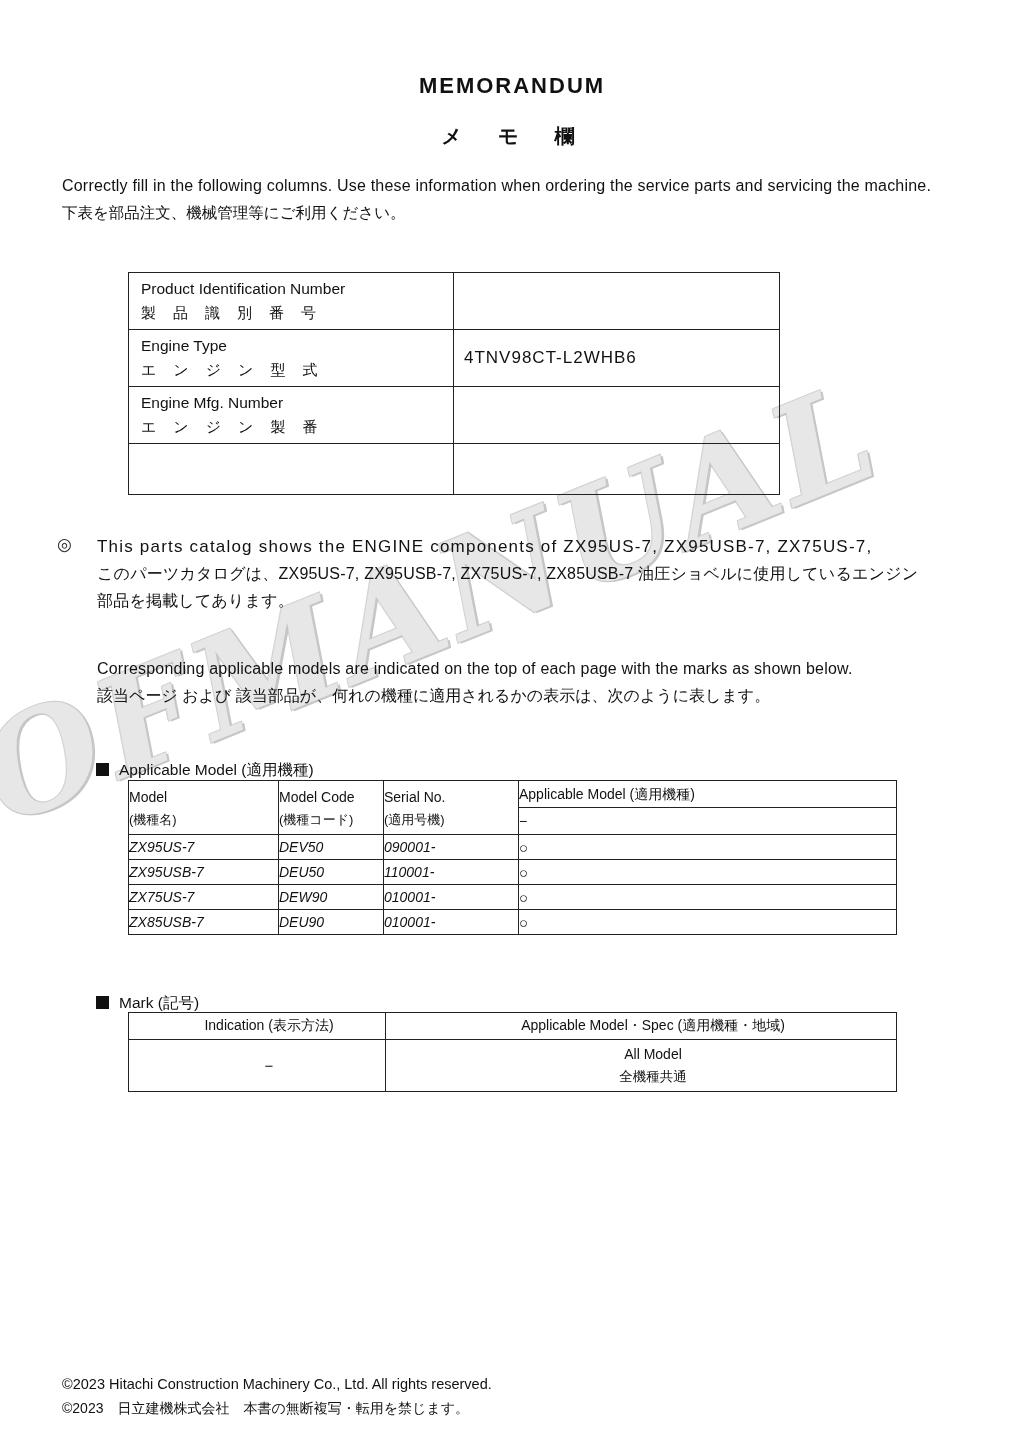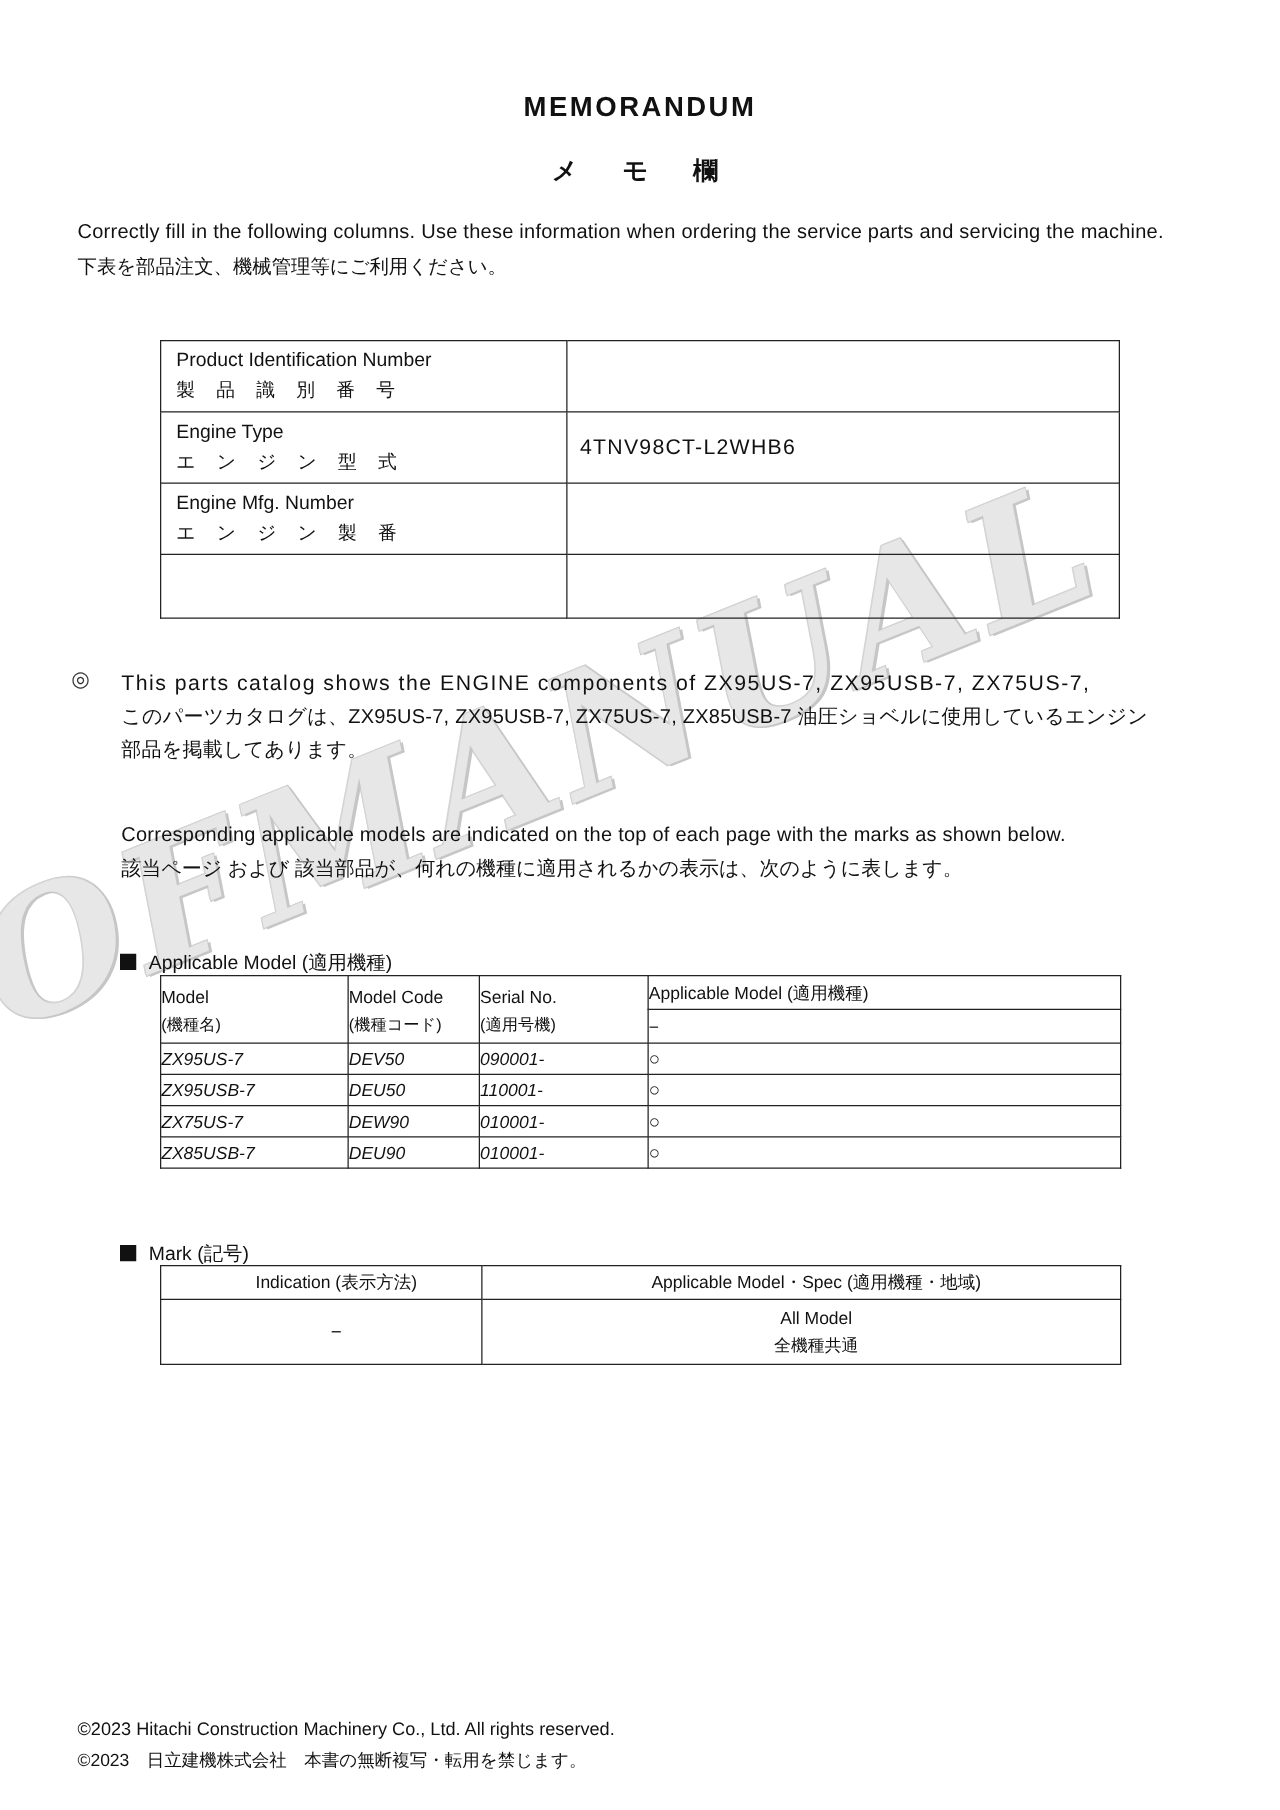--- a/index.html
+++ b/index.html
@@ -60,21 +60,21 @@
     display: inline-block; width: 13px; height: 13px; background: #111;
     margin-right: 10px; vertical-align: -1px;
   }
   .sec-heading-applicable { top: 760px; }
   .sec-heading-mark { top: 993px; }
 
   
   table { border-collapse: collapse; table-layout: fixed; }
   td, th { border: 1px solid #222; font-weight: normal; overflow: hidden; }
 
-  .info-table { position: absolute; left: 128px; top: 272px; width: 768px; }
+  .info-table { position: absolute; left: 128px; top: 272px; width: 652px; }
   .info-table tr { height: 51px; }
   .info-table .label-cell { width: 325px; padding: 5px 0 4px 12px; vertical-align: top; }
   .info-table .label-en { font-size: 15.5px; line-height: 22px; }
   .info-table .label-ja { font-size: 15px; line-height: 25px; letter-spacing: 1px; }
   .info-table .value-cell { padding-left: 10px; font-size: 17px; letter-spacing: 1px; vertical-align: middle; }
 
   .app-table { position: absolute; left: 128px; top: 780px; width: 768px; font-size: 14px; }
   .app-table thead tr { height: 27px; }
   .app-table tbody tr { height: 25px; font-style: italic; }
   .app-table th, .app-table td { text-align: left; vertical-align: middle; }

